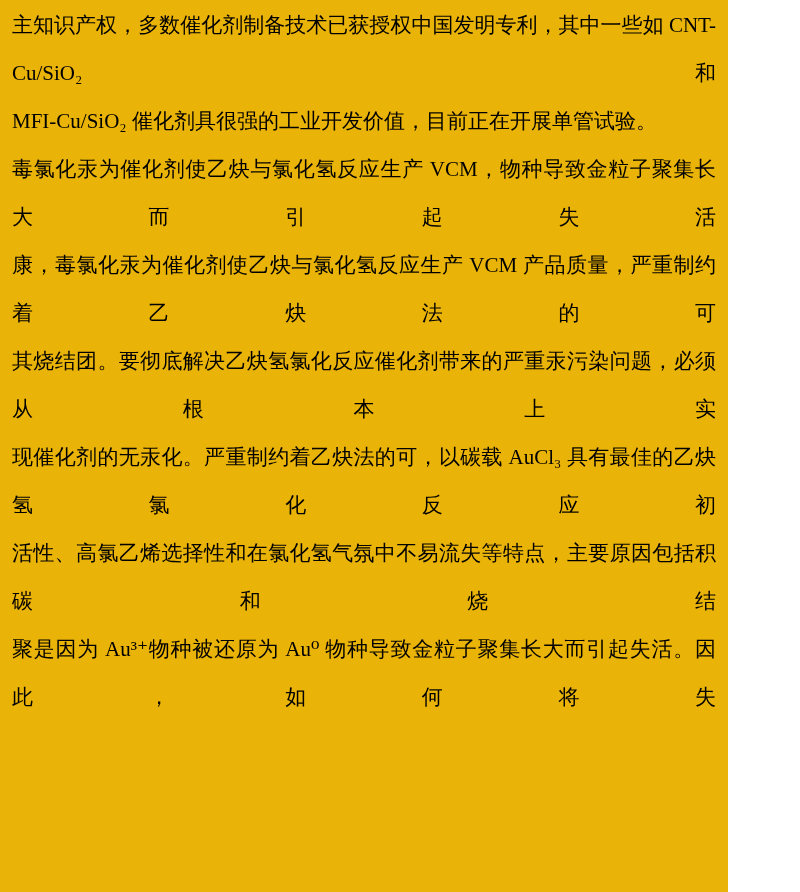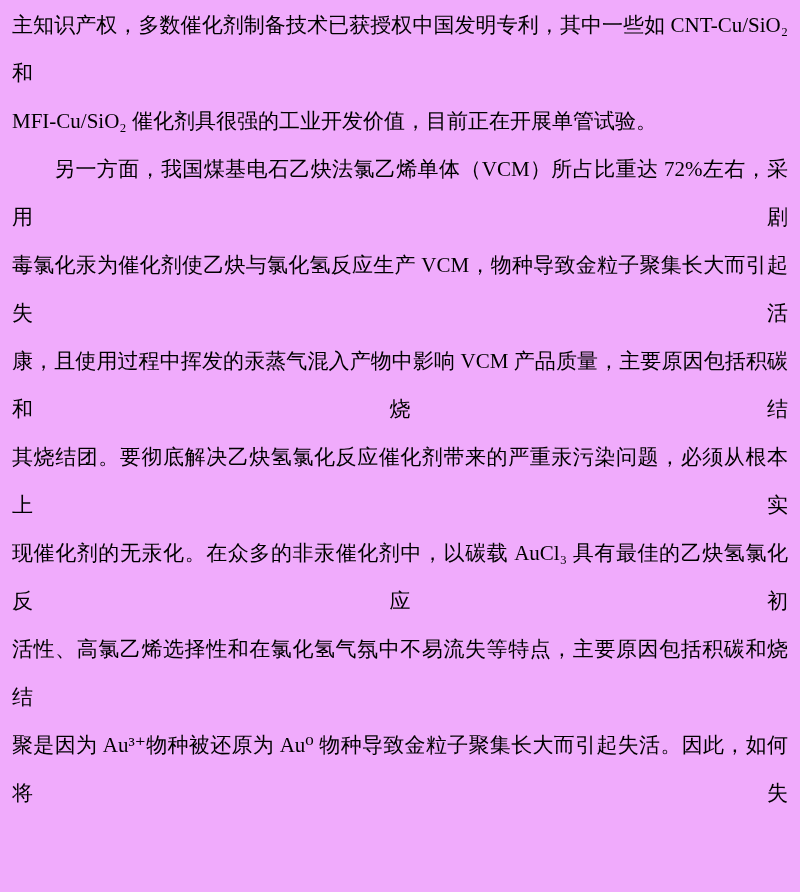--- a/index.html
+++ b/index.html
@@ -2,23 +2,23 @@
 <html><head>
 <meta charset="utf-8">
 <style>
   html, body {
     margin: 0;
     padding: 0;
     background: #ffffff;
   }
   .page {
     position: relative;
-    width: 800px;
+    width: 728px;
     height: 892px;
-    background: #f0abfc;
+    background: #eab308;
     color: #000000;
     font-family: "Liberation Serif", "DejaVu Serif", serif;
     overflow: hidden;
     box-sizing: border-box;
   }
   .body-text {
     padding: 1px 12px 0 12px;
     font-size: 21px;
     line-height: 48px;
   }
@@ -36,23 +36,22 @@
   }
 </style>
 </head>
 <body>
 
 <div class="page">
 
   <div class="body-text">
     <div class="bline">主知识产权，多数催化剂制备技术已获授权中国发明专利，其中一些如 CNT-Cu/SiO₂ 和</div>
     <div class="bline para-end">MFI-Cu/SiO₂ 催化剂具很强的工业开发价值，目前正在开展单管试验。</div>
-    <div class="bline para-indent">另一方面，我国煤基电石乙炔法氯乙烯单体（VCM）所占比重达 72%左右，采用剧</div>
     <div class="bline">毒氯化汞为催化剂使乙炔与氯化氢反应生产 VCM，物种导致金粒子聚集长大而引起失活</div>
-    <div class="bline">康，且使用过程中挥发的汞蒸气混入产物中影响 VCM 产品质量，主要原因包括积碳和烧结</div>
+    <div class="bline">康，毒氯化汞为催化剂使乙炔与氯化氢反应生产 VCM 产品质量，严重制约着乙炔法的可</div>
     <div class="bline">其烧结团。要彻底解决乙炔氢氯化反应催化剂带来的严重汞污染问题，必须从根本上实</div>
-    <div class="bline">现催化剂的无汞化。在众多的非汞催化剂中，以碳载 AuCl₃ 具有最佳的乙炔氢氯化反应初</div>
+    <div class="bline">现催化剂的无汞化。严重制约着乙炔法的可，以碳载 AuCl₃ 具有最佳的乙炔氢氯化反应初</div>
     <div class="bline">活性、高氯乙烯选择性和在氯化氢气氛中不易流失等特点，主要原因包括积碳和烧结</div>
     <div class="bline">聚是因为 Au³⁺物种被还原为 Au⁰ 物种导致金粒子聚集长大而引起失活。因此，如何将失</div>
 
   </div>
 
 </div>
 
 </body></html>

